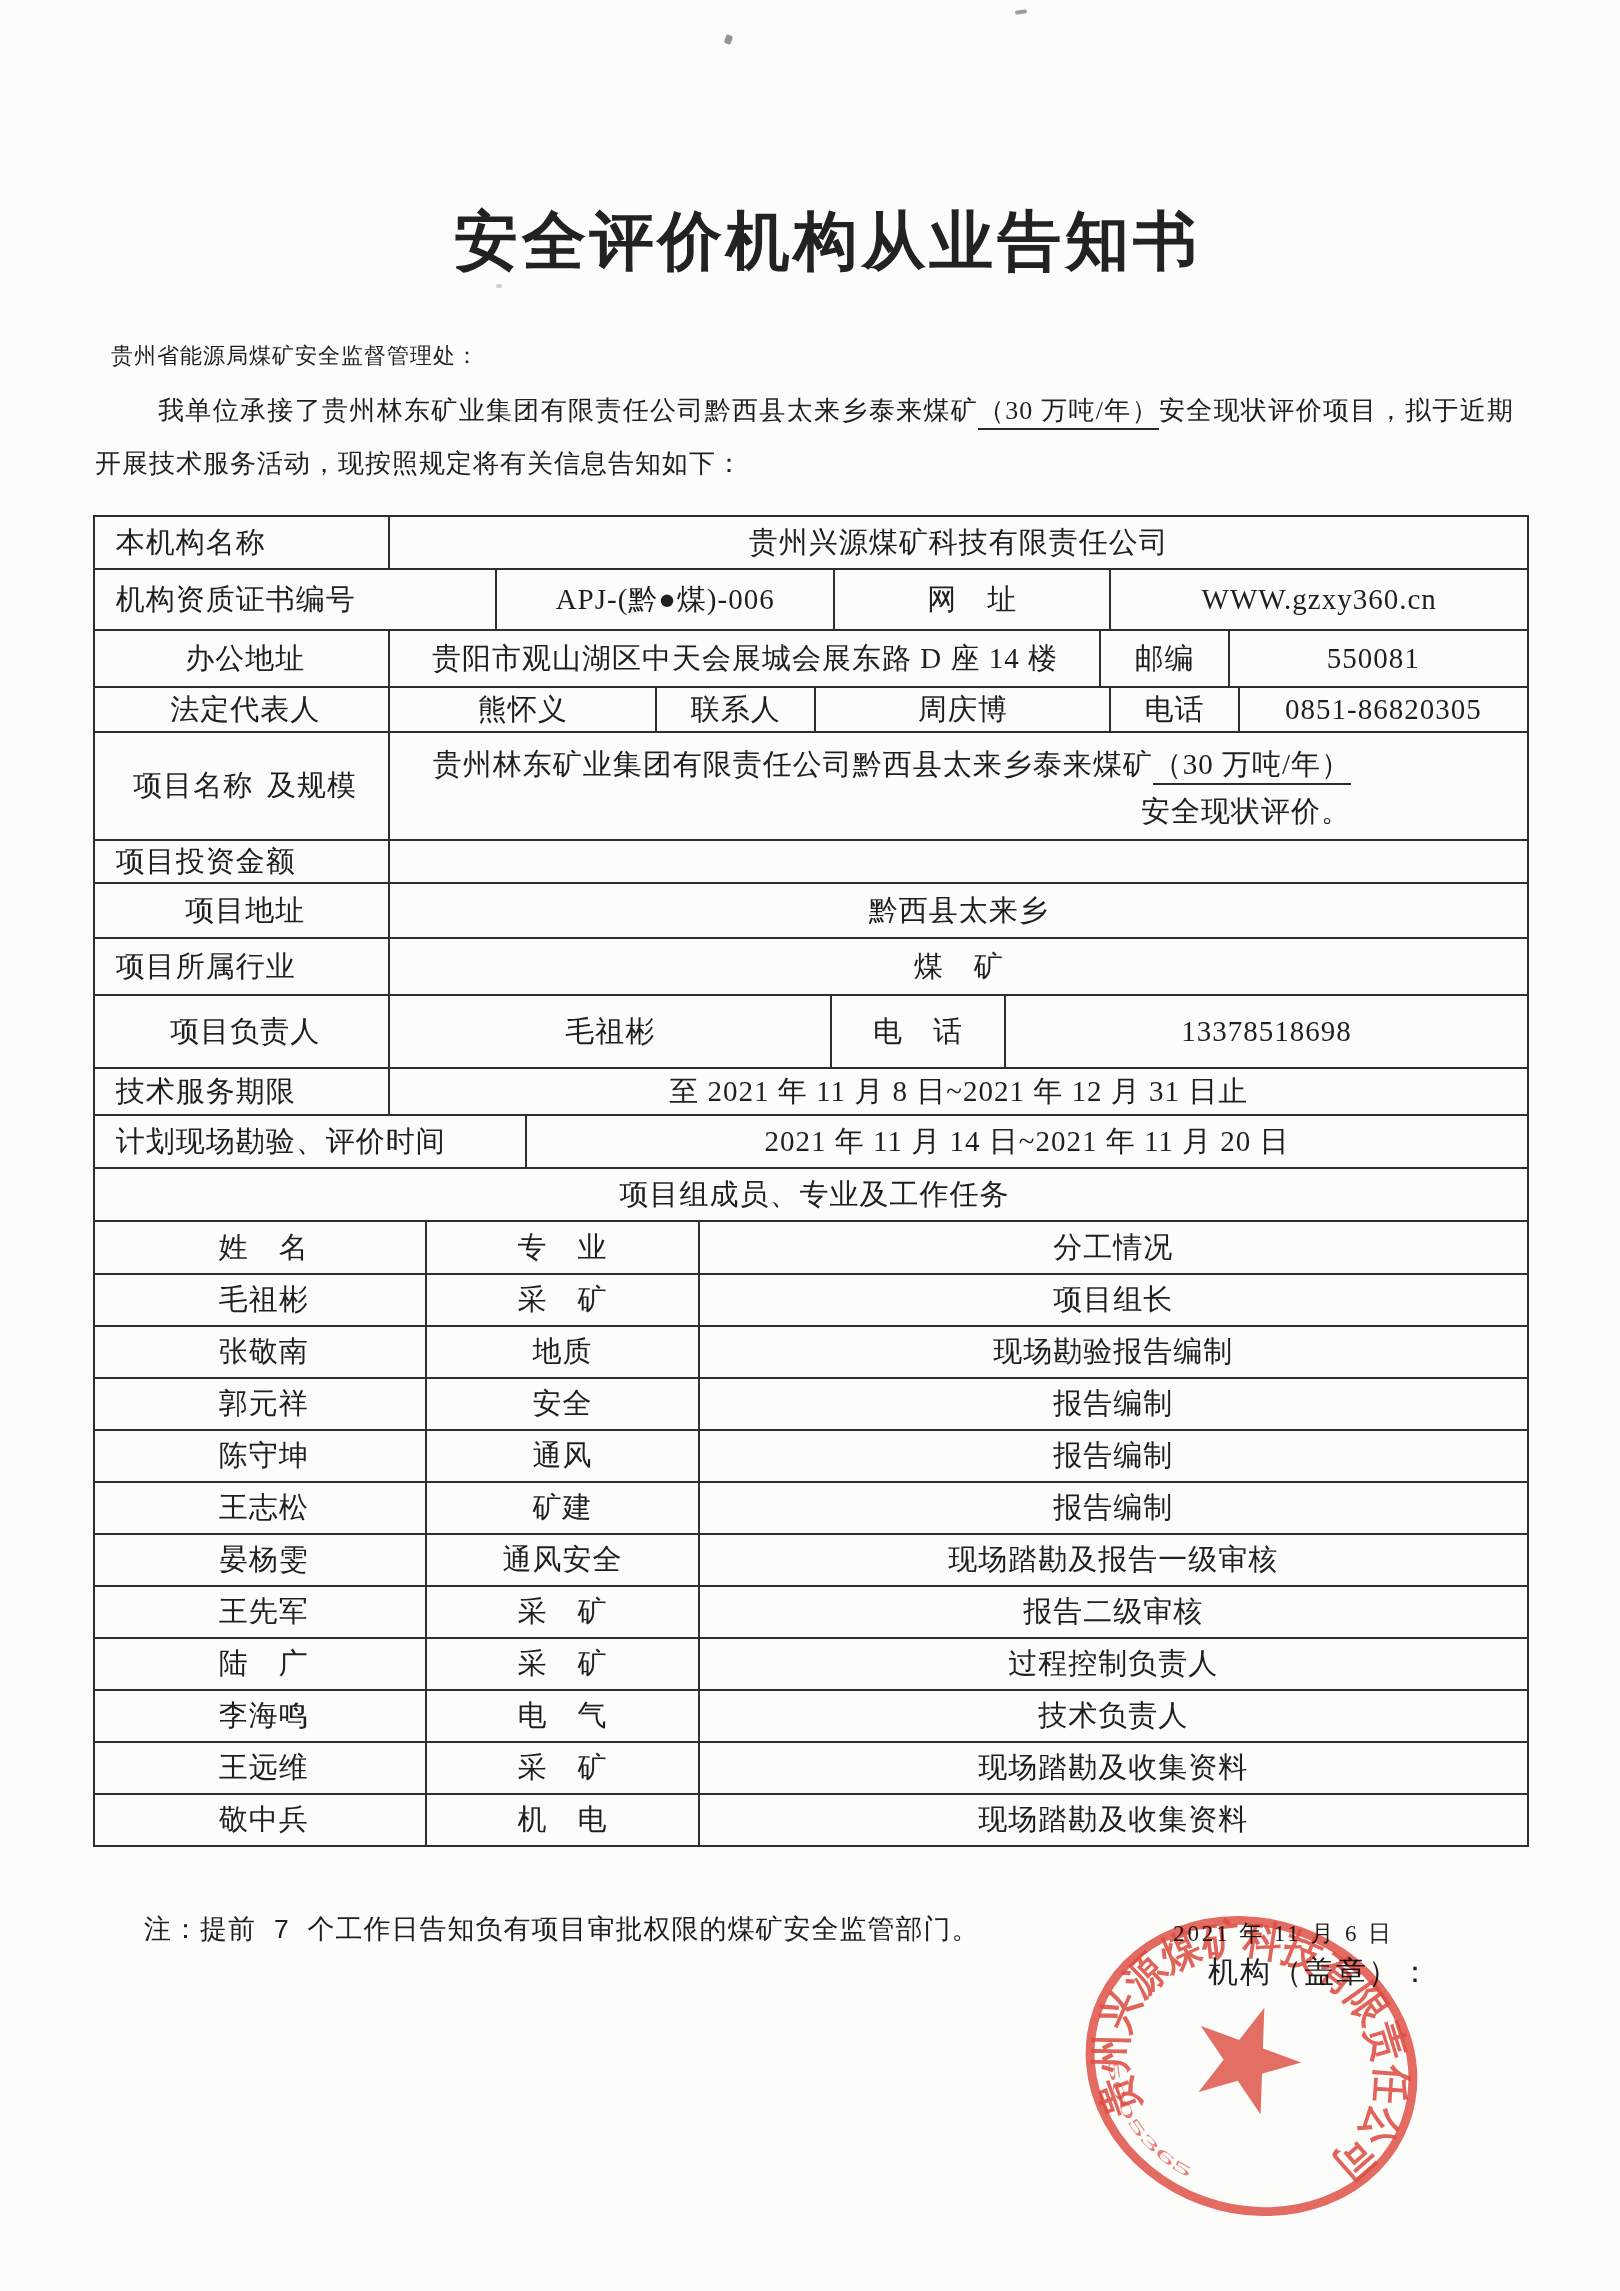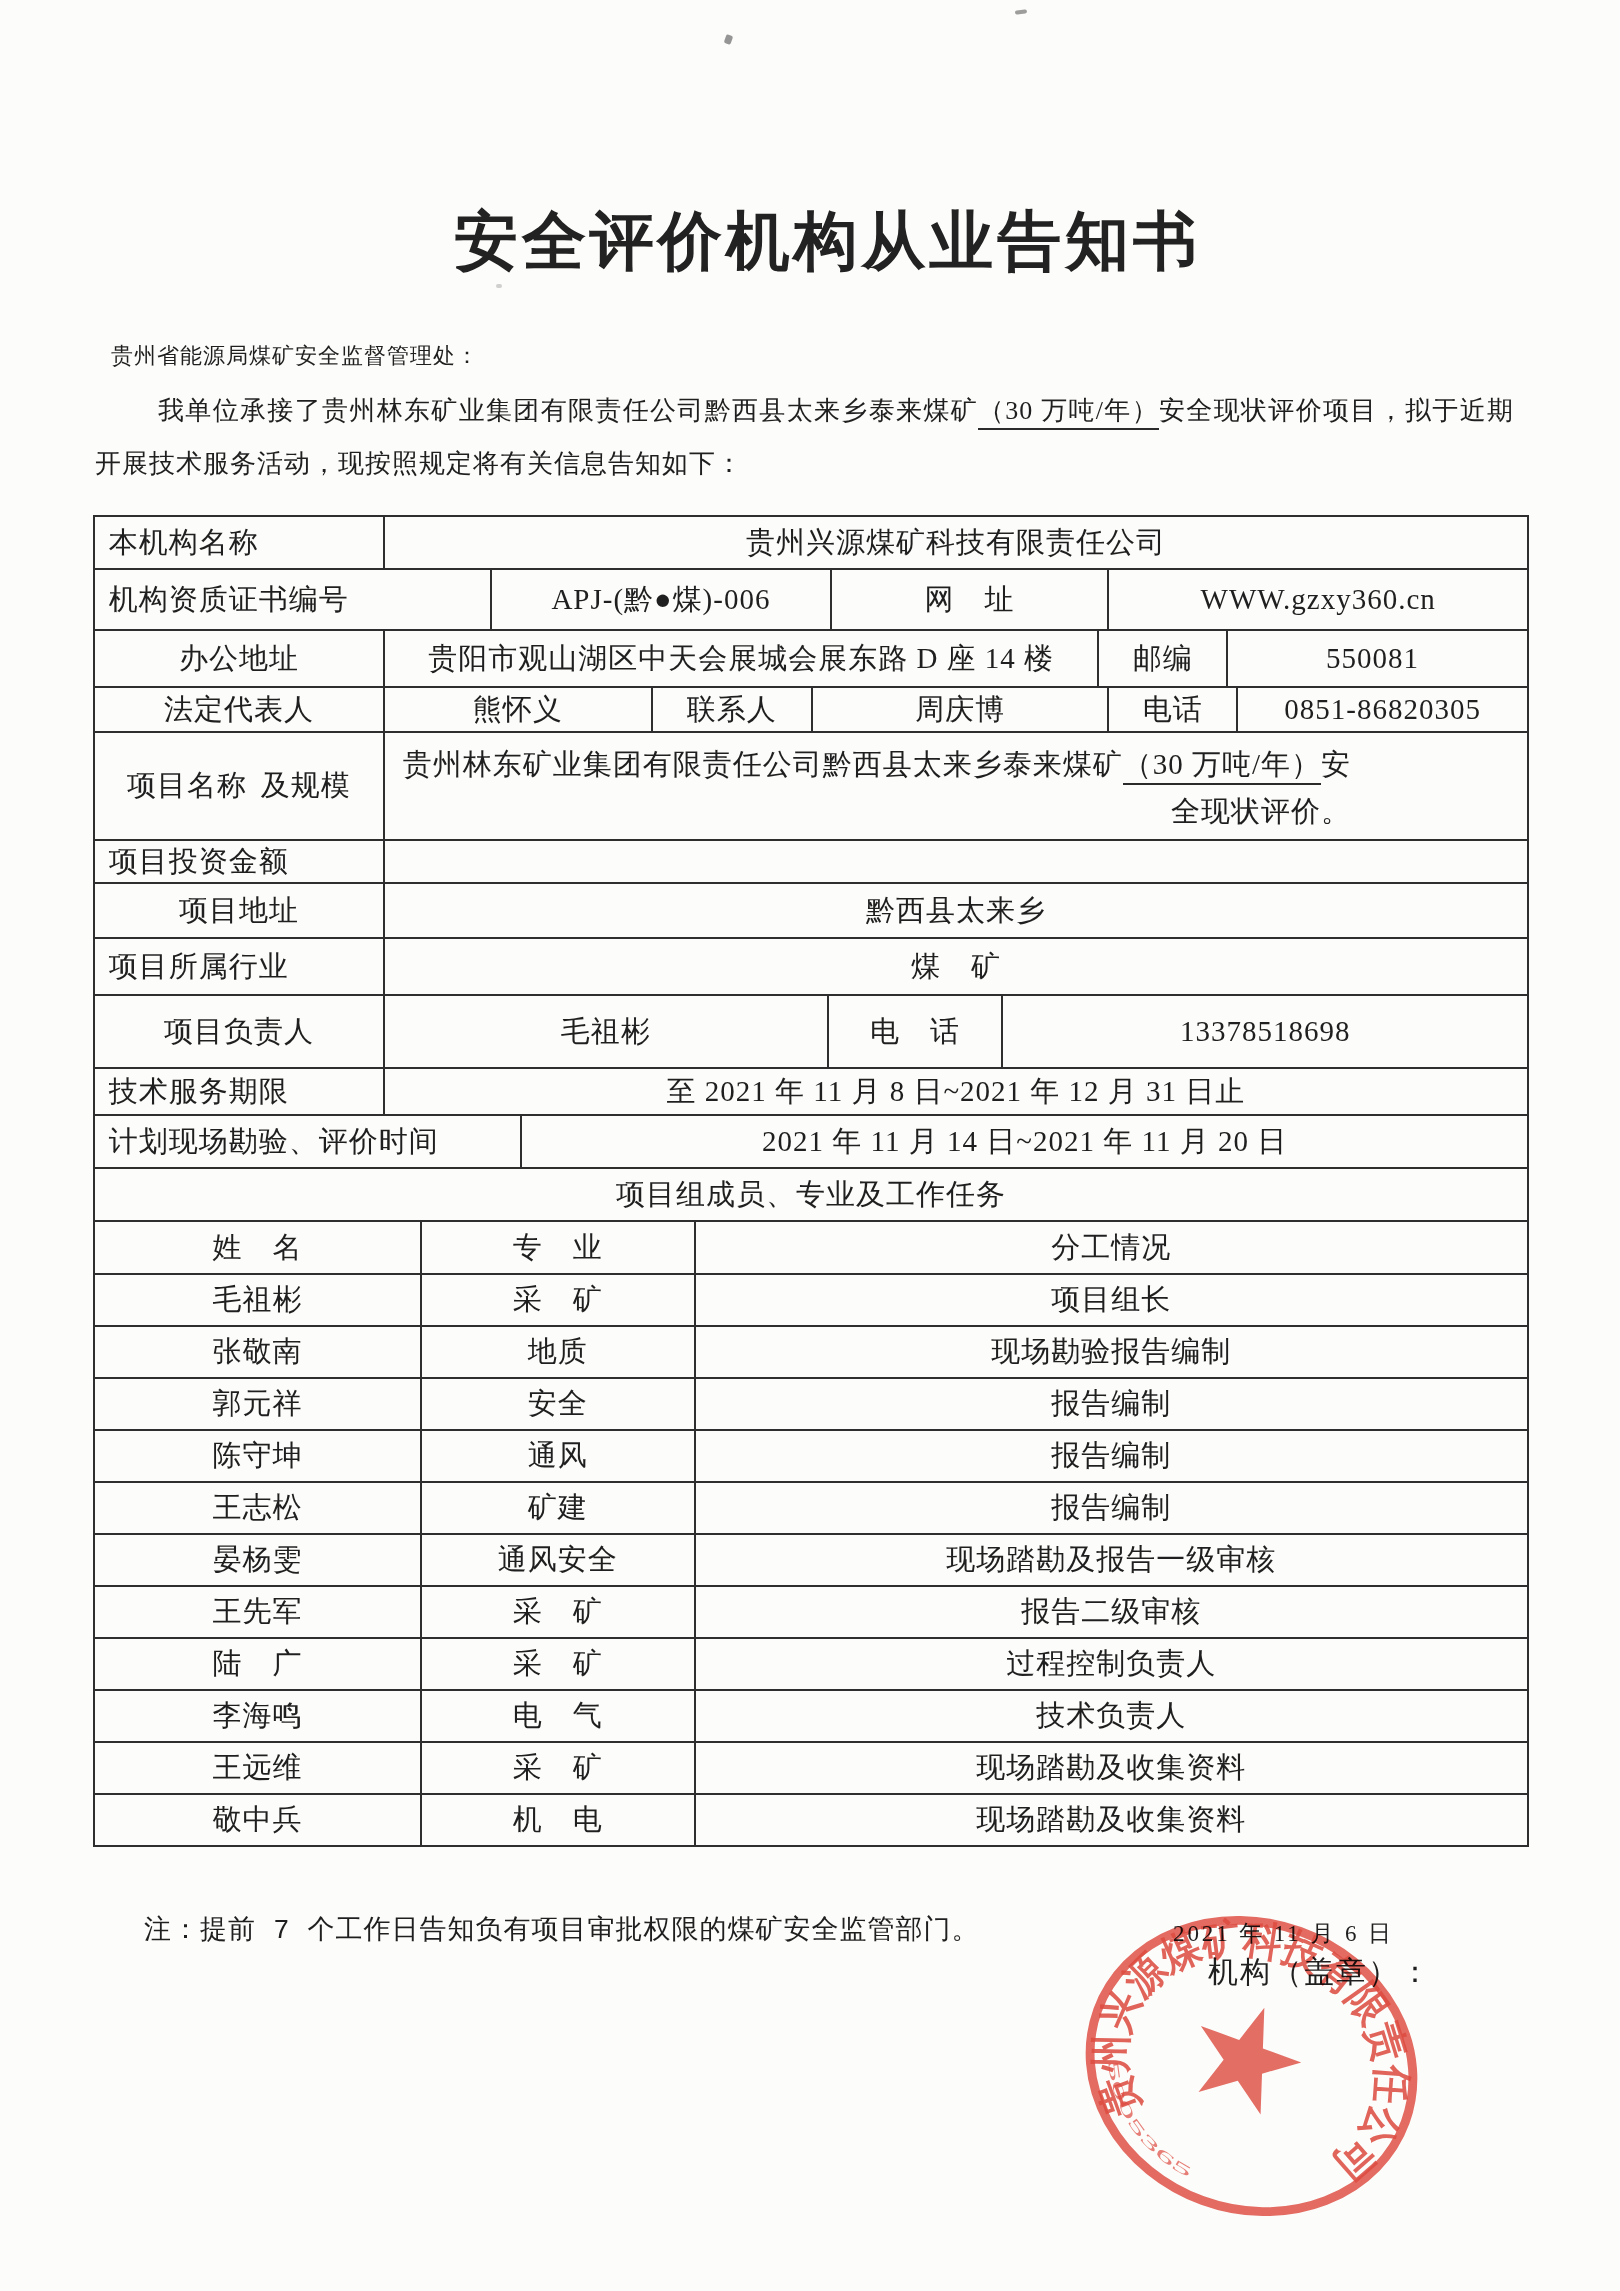--- a/index.html
+++ b/index.html
@@ -32,21 +32,21 @@
     font-size:26px; line-height:53px; letter-spacing:1px;
     text-indent:63px; text-align:justify;
   }
   .ul-part { border-bottom:2px solid #2b2b2b; padding-bottom:2.9px; }
 
   .doc-table {
     position:absolute; left:93px; top:515px; width:1436px;
     border:2.9px solid #2e2e2e;
     font-size:29px;
   }
-  .tr { display:flex; border-top:2px solid #2e2e2e; width:100%; }
+  .tr { display:flex; border-top:2px solid #2e2e2e; width:100%;padding-left:7px; }
   .tr:first-child { border-top:none; }
   .td {
     border-left:2px solid #2e2e2e;
     display:flex; align-items:center; justify-content:center;
     text-align:center; letter-spacing:1px; overflow:hidden;
   }
   .td:first-child { border-left:none; }
   .tl { justify-content:flex-start; text-align:left; padding-left:13.7px; }
   .h52{height:51px}.h62{height:61px}.h58{height:57px}.h46{height:45px}
   .h110{height:108px}.h44{height:43px}.h56{height:55px}.h74{height:73px}

